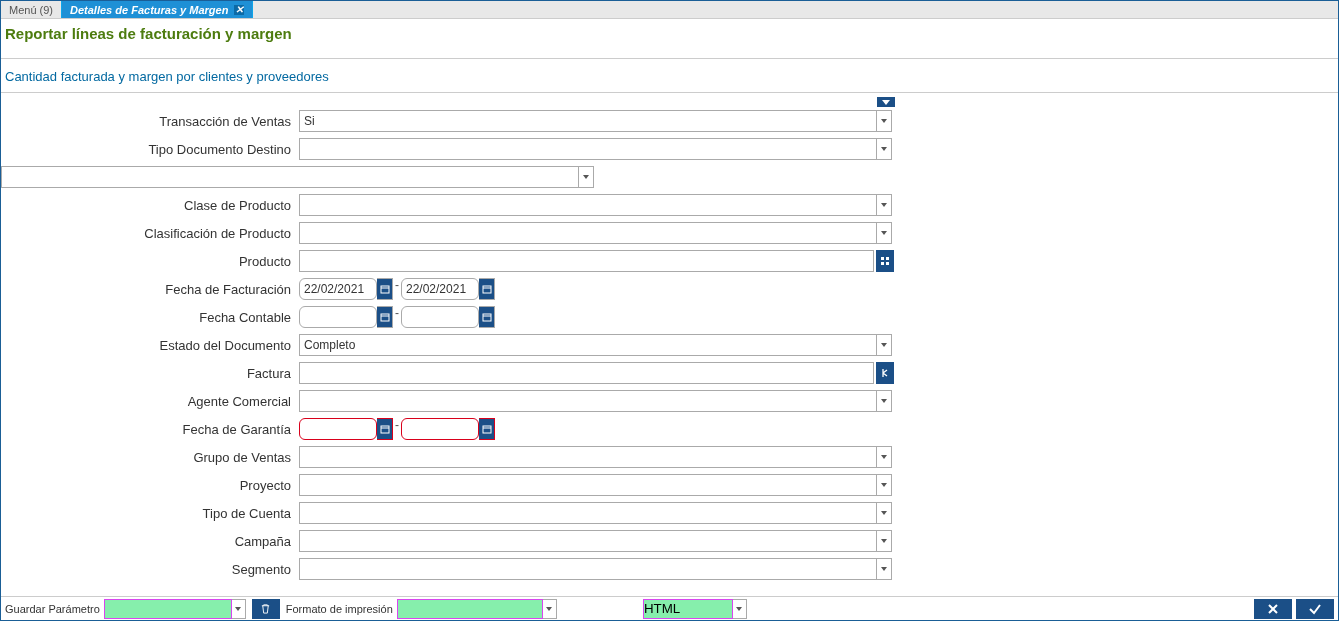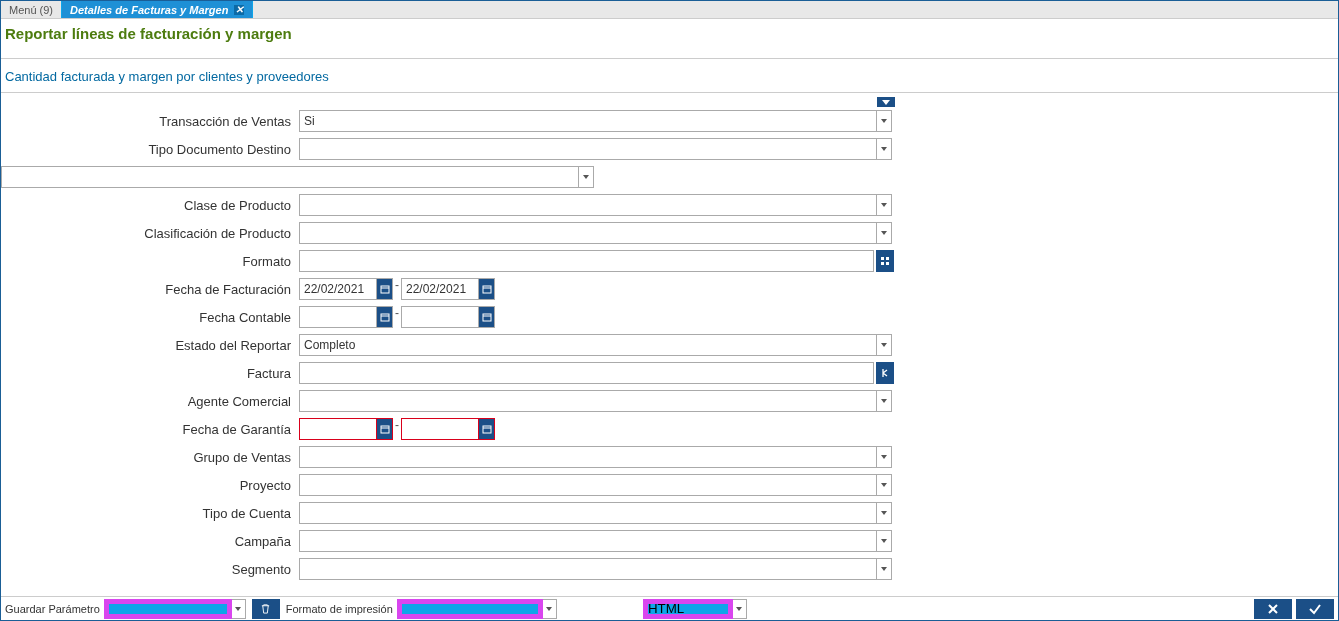--- a/index.html
+++ b/index.html
@@ -20,35 +20,35 @@
 
 .form-wrap { flex: 1; display: flex; overflow: hidden; }
 .form-scroll { flex: 1; overflow-y: scroll; padding: 4px 0 10px 0; }
 .form-row { display: flex; align-items: center; height: 24px; margin-bottom: 4px; }
 .form-row label { width: 298px; text-align: right; padding-right: 8px; font-size: 13px; color: #333; }
 .field-area { display: flex; align-items: flex-start; }
 
 
 .text-input { height: 22px; border: 1px solid #aaa; padding: 0 4px; font-size: 12px; color: #333; background: #fff; }
 .wide { width: 578px; }
-.date { width: 78px; }
+.date { width: 78px; border-radius: 6px; }
 .date.invalid { border: 1px solid #d9001b; }
 .dd-btn { width: 15px; height: 22px; border: 1px solid #aaa; border-left: none; background: #fff; cursor: pointer; display: flex; align-items: center; justify-content: center; }
 .dd-btn::after { content: ""; border-left: 3px solid transparent; border-right: 3px solid transparent; border-top: 4px solid #555; }
 .cal-btn { width: 16px; height: 22px; border: 1px solid #aaa; border-left: none; background: #1b4f87; cursor: pointer; display: flex; align-items: center; justify-content: center; }
 .cal-btn svg { width: 10px; height: 10px; }
 .cal-btn.invalid { border: 1px solid #d9001b; border-left: none; background: #1b4f87; }
 .sep { width: 8px; text-align: center; color: #555; font-size: 12px; }
 .lookup-btn, .record-btn { width: 18px; height: 22px; background: #1b4f87; border: none; cursor: pointer; display: flex; align-items: center; justify-content: center; margin-left: 2px; }
 .lookup-btn svg, .record-btn svg { width: 10px; height: 10px; fill: #fff; }
 
 
 .footer { height: 24px; background: #fff; border-top: 1px solid #ccc; display: flex; align-items: center; padding: 0 4px; font-size: 11px; color: #333; }
 .footer .flbl { margin-right: 4px; }
-.footer .fsel { height: 20px; border: 5px solid #d946ef; background: #0ea5e9; }
+.footer .fsel { height: 20px; border: 1px solid #d946ef; background: #86efac; }
 .footer .fsel.mid { width: 128px; }
 .footer .fsel.wide { width: 146px; }
 .footer .fsel.narrow { width: 90px; }
 .footer .fdd { width: 14px; height: 20px; border: 1px solid #aaa; border-left: none; background: #fff; cursor: pointer; display:flex;align-items:center;justify-content:center;}
 .footer .fdd::after { content:""; border-left:3px solid transparent; border-right:3px solid transparent; border-top:4px solid #555; }
 .footer .trash { width: 28px; height: 20px; background: #1b4f87; margin: 0 6px; border:none; cursor:pointer; display:flex;align-items:center;justify-content:center;}
 .footer .trash svg{width:11px;height:11px;fill:#fff;}
 .footer .spacer { flex: 1; }
 .footer .action-btn { width: 38px; height: 20px; background: #1b4f87; border:none; margin-left:4px; cursor:pointer; display:flex;align-items:center;justify-content:center;}
 .footer .action-btn svg{width:14px;height:12px;stroke:#fff;fill:none;stroke-width:2;}
@@ -124,21 +124,21 @@
 
       <div class="form-row">
         <label>Clasificación de Producto</label>
         <div class="field-area">
           <input class="text-input wide" style="">
           <button class="dd-btn"></button>
         </div>
       </div>
 
       <div class="form-row">
-        <label>Formato</label>
+        <label>Producto</label>
         <div class="field-area">
           <input class="text-input" style="width: 575px;">
           <button class="lookup-btn">
             <svg viewBox="0 0 10 10">
                 <rect x="1" y="1" width="3" height="3" fill="#fff"></rect>
                 <rect x="6" y="1" width="3" height="3" fill="#fff"></rect>
                 <rect x="1" y="6" width="3" height="3" fill="#fff"></rect>
                 <rect x="6" y="6" width="3" height="3" fill="#fff"></rect>
               </svg>
           </button>
@@ -181,21 +181,21 @@
           <button class="cal-btn">
               <svg viewBox="0 0 10 10">
                 <rect x="1" y="2" width="8" height="7" fill="none" stroke="#fff"></rect>
                 <line x1="1" y1="4" x2="9" y2="4" stroke="#fff"></line>
               </svg>
             </button>
         </div>
       </div>
 
       <div class="form-row">
-        <label>Estado del Reportar</label>
+        <label>Estado del Documento</label>
         <div class="field-area">
           <input class="text-input wide" value="Completo" style="">
           <button class="dd-btn"></button>
         </div>
       </div>
 
       <div class="form-row">
         <label>Factura</label>
         <div class="field-area">
           <input class="text-input" style="width: 575px;">

